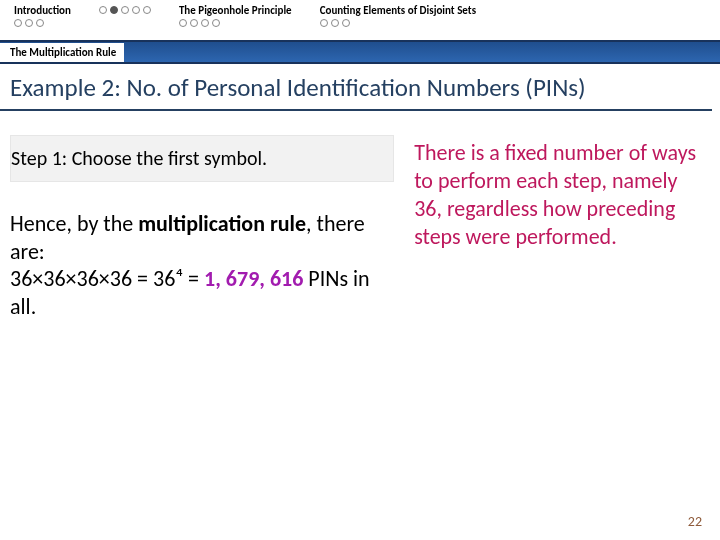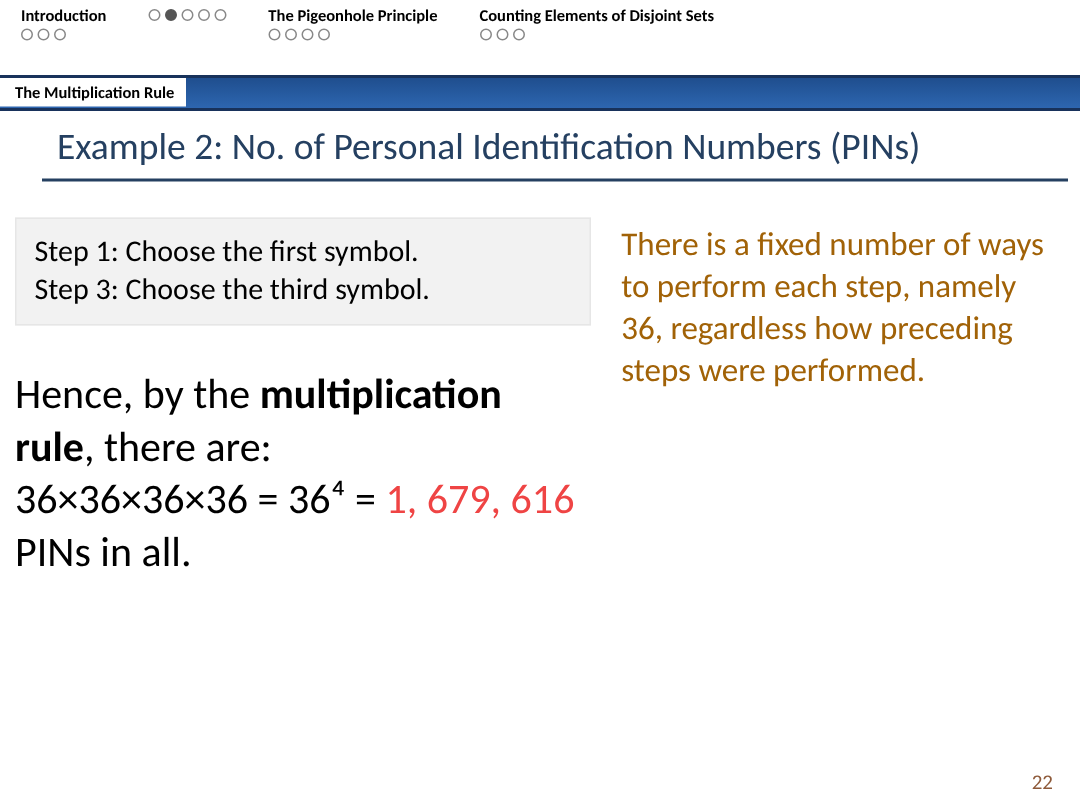--- a/index.html
+++ b/index.html
@@ -1,48 +1,48 @@
 <!DOCTYPE html>
 <html><head>
 <meta charset="utf-8">
 <style>
   * { box-sizing: border-box; margin: 0; padding: 0; }
   html, body { width: 720px; height: 540px; font-family: Calibri, "Segoe UI", Arial, sans-serif; background: #fff; overflow: hidden; }
   .slide { width: 720px; height: 540px; position: relative; background: #fff; }
 
   
-  .nav { display: flex; height: 50px; }
+  .nav { display: flex; height: 40px; }
   .nav-section { padding: 4px 14px 2px 14px; }
   .nav-label { font-size: 11px; font-weight: 700; color: #000; white-space: nowrap; }
   .dots { margin-top: 2px; display: flex; gap: 3px; }
   .dot { width: 8px; height: 8px; border-radius: 50%; border: 1.2px solid #888; background: transparent; display: inline-block; }
   .dot.current { background: #555; border-color: #555; }
 
   
-  .subbar { height: 24px; background: linear-gradient(#1f4e8e, #2d66b0); border-top: 2px solid #18325b; border-bottom: 2px solid #18325b; display: flex; align-items: flex-start; }
+  .subbar { height: 24px; background: linear-gradient(#1f4e8e, #2d66b0); border-top: 2px solid #18325b; border-bottom: 2px solid #18325b; display: flex; align-items: center; }
   .subbar-label { background: #fff; font-size: 11px; font-weight: 700; padding: 3px 8px 3px 10px; color: #000; display: inline-block; }
 
   
-  .title-wrap { margin-top: 6px; padding-left: 28px; }
+  .title-wrap { margin-top: 6px; }
   .title { font-size: 25px; color: #254061; padding: 2px 10px 6px 10px; font-weight: 400; }
   .title-rule { height: 0; border-top: 2px solid #254061; margin: 0 8px 0 0; position: relative; }
   .title-glow { position: absolute; left: 0; right: 0; top: -6px; height: 12px; background: radial-gradient(closest-side, rgba(100,160,230,.55), rgba(100,160,230,0)); z-index: -1; }
 
   
   .body { display: flex; padding: 24px 10px 0 10px; gap: 14px; }
   .left-col { flex: 1 1 56%; }
   .right-col { flex: 1 1 44%; padding-top: 4px; }
 
-  .steps-box { background: #f2f2f2; border: 1px solid #e6e6e6; padding: 10px 12px; font-size: 20px; color: #000; line-height: 1.25; }
+  .steps-box { background: #f2f2f2; border: 1px solid #e6e6e6; padding: 10px 0; font-size: 20px; color: #000; line-height: 1.25; }
 
-  .conclusion { margin-top: 28px; font-size: 28px; color: #000; line-height: 1.25; padding-right: 6px; }
+  .conclusion { margin-top: 28px; font-size: 22px; color: #000; line-height: 1.25; padding-right: 6px; }
   .conclusion .b { font-weight: 700; }
-  .conclusion .ans { font-weight: 400; color: #ef4444; text-align: center; }
+  .conclusion .ans { font-weight: 700; color: #a21caf; text-align: center; }
 
-  .explain { font-size: 22px; color: #a16207; line-height: 1.28; padding-left: 6px; }
+  .explain { font-size: 22px; color: #be185d; line-height: 1.28; padding-left: 6px; }
 
   .pagenum { position: absolute; bottom: 10px; right: 18px; font-size: 14px; color: #8e5a3a; text-align: center; }
 </style>
 </head>
 <body>
 
 <div class="slide">
 
   <div class="nav">
     <div class="nav-section">
@@ -89,21 +89,20 @@
     <div class="title">Example 2: No. of Personal Identification Numbers (PINs)</div>
     <div class="title-rule">
         <div class="title-glow"></div>
       </div>
   </div>
 
   <div class="body">
     <div class="left-col">
       <div class="steps-box">
         <div>Step 1: Choose the first symbol.</div>
-        <div>Step 3: Choose the third symbol.</div>
       </div>
 
       <div class="conclusion">
         <span>Hence, by the </span><span class="b">multiplication rule</span><span>, there are:</span><br>
         <span>36×36×36×36 = 36⁴ = </span><span class="ans">1, 679, 616</span><span> PINs in all.</span>
       </div>
     </div>
 
     <div class="right-col">
       <div class="explain">There is a fixed number of ways to perform each step, namely 36, regardless how preceding steps were performed.</div>

